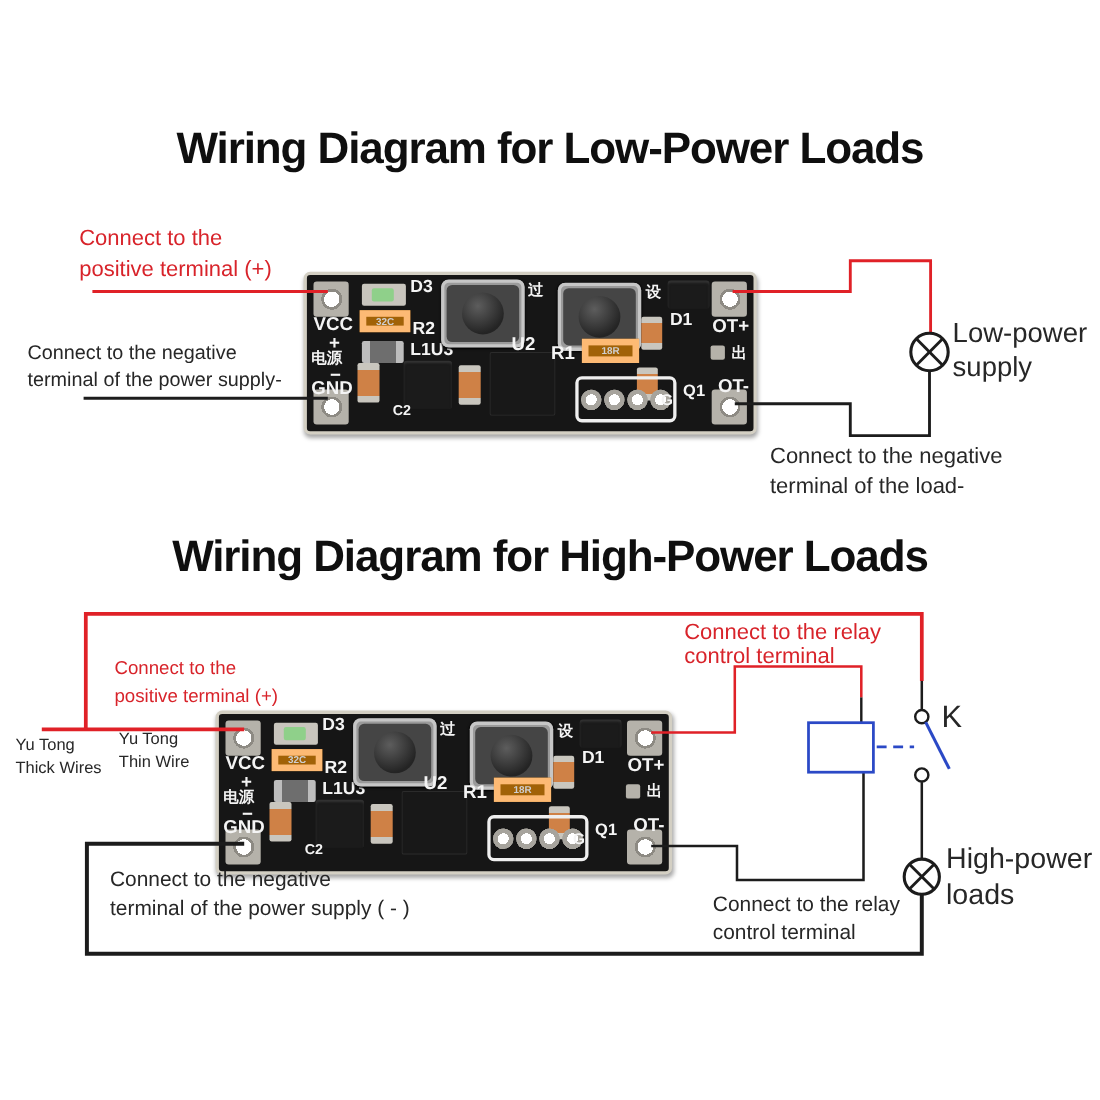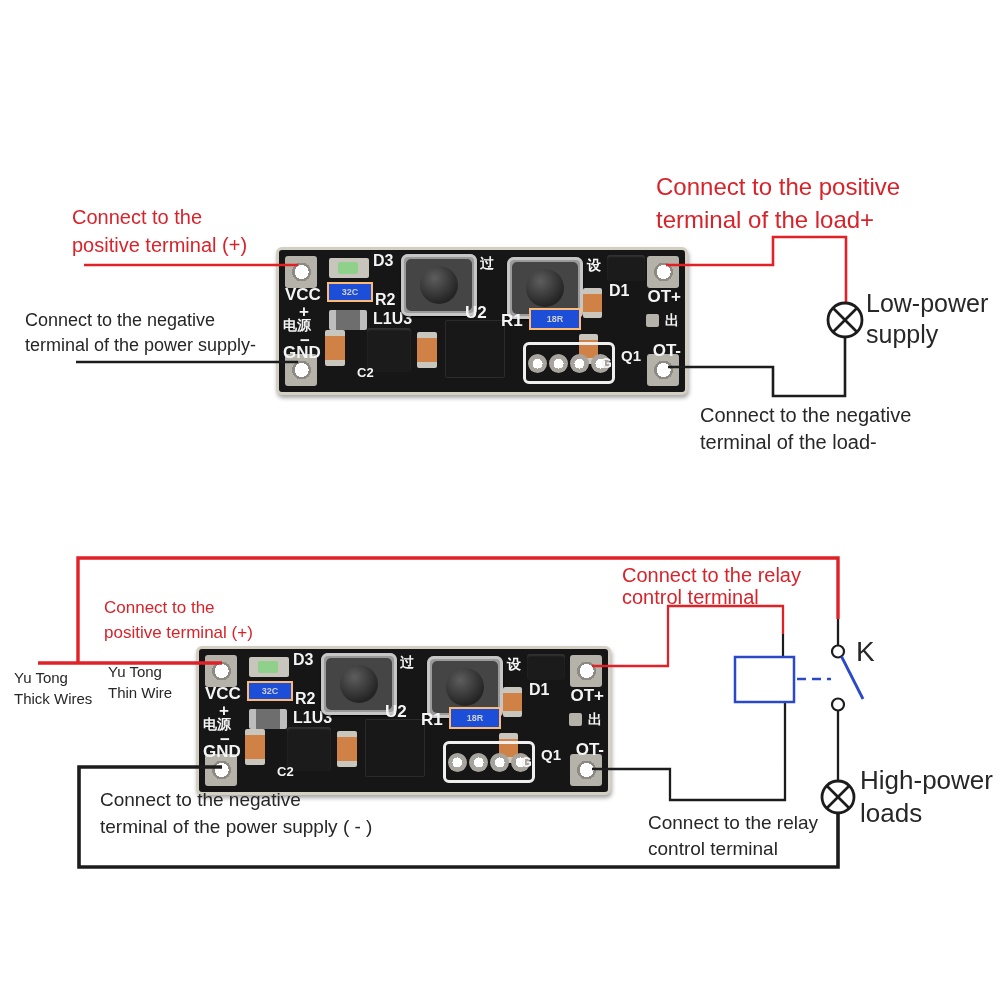--- a/index.html
+++ b/index.html
@@ -36,21 +36,21 @@
   .pcb { position:absolute; background:#161616; border:3px solid #d3cfc3; border-radius:6px;
          box-shadow:1px 3px 4px rgba(0,0,0,0.35); }
   .pcb .pad { position:absolute; width:32px; height:32px; background:#b5b2aa; border-radius:3px;
               background:radial-gradient(circle at 52% 50%, #ffffff 0 7px, #8d8a83 7px 9.5px, #b5b2aa 9.5px); }
   .pcb .silk { position:absolute; color:#f4f4f4; font-weight:bold; line-height:1; }
   .pcb .cjk  { font-weight:bold; }
   .pcb .led { position:absolute; left:50px; top:8px; width:40px; height:20px; background:#c8c5bd;
               border-radius:2px; }
   .pcb .led::after { content:""; position:absolute; left:9px; top:4px; width:20px; height:12px;
                      background:#8fd08a; border-radius:2px; }
-  .pcb .chipbox { position:absolute; background:#1d4ed8; border:2px solid #fdba74; color:#cfcfcf;
+  .pcb .chipbox { position:absolute; background:#a16207; border:6px solid #fdba74; color:#cfcfcf;
                   font-size:9px; font-weight:bold; display:flex; align-items:center; justify-content:center; }
   .pcb .graycap { position:absolute; border-radius:2px;
                   background:linear-gradient(90deg,#bdbdbd 0 7px,#6e6e6e 7px calc(100% - 7px),#bdbdbd calc(100% - 7px)); }
   .pcb .ocap { position:absolute; border-radius:2px;
                background:linear-gradient(180deg,#c9c6be 0 6px,#cf8146 6px calc(100% - 6px),#c9c6be calc(100% - 6px)); }
   .pcb .btn { position:absolute; background:#9a9a9a; border-radius:7px;
               box-shadow:inset 0 0 0 3px #c6c6c6, 0 1px 2px #000; }
   .pcb .btn-body { position:absolute; inset:5px; background:#454545; border-radius:5px; }
   .pcb .btn-plunger { position:absolute; left:50%; top:50%; width:38px; height:38px;
                       transform:translate(-50%,-50%); border-radius:50%;
@@ -63,20 +63,22 @@
   .pcb .hole { position:absolute; top:9px; width:19px; height:19px; border-radius:50%;
                background:radial-gradient(circle, #ffffff 0 5px, #a7a49d 5px 9.5px, transparent 9.5px); }
   .pcb .sq { position:absolute; background:#b5b2aa; border-radius:2px; }
 </style>
 </head>
 <body>
 
 <div class="canvas">
 
 
+  <div class="title" style="top:113px;">Wiring Diagram for Low-Power Loads</div>
+  <div class="title" style="top:484px;">Wiring Diagram for High-Power Loads</div>
 
   <div class="pcb" style="left:276px; top:247px; width:412px; height:148px;">
   <div class="pad" style="left:6px; top:6px;"></div>
   <div class="pad" style="left:6px; bottom:6px;"></div>
   <div class="pad" style="right:6px; top:6px;"></div>
   <div class="pad" style="right:6px; bottom:6px;"></div>
 
   <div class="silk" style="left:6px; top:36px; font-size:17px;">VCC</div>
   <div class="silk" style="left:20px; top:53px; font-size:17px;">+</div>
   <div class="silk cjk" style="left:4px; top:68px; font-size:14px;">电源</div>
@@ -219,22 +221,20 @@
     </g>
     <g>
       <circle cx="838" cy="797" r="16" fill="#ffffff" stroke="#1c1c1c" stroke-width="2.8"></circle>
       <line x1="827" y1="786" x2="849" y2="808" stroke="#1c1c1c" stroke-width="2.6"></line>
       <line x1="827" y1="808" x2="849" y2="786" stroke="#1c1c1c" stroke-width="2.6"></line>
     </g>
   </svg>
 
   <div class="lbl red" style="left:72px; top:203px; font-size:20px; line-height:28px;">Connect to the
 positive terminal (+)</div>
-  <div class="lbl red" style="left:656px; top:170px; font-size:24px; line-height:33px;">Connect to the positive
-terminal of the load+</div>
   <div class="lbl blk" style="left:25px; top:308px; font-size:18px; line-height:25px;">Connect to the negative
 terminal of the power supply-</div>
   <div class="lbl blk" style="left:866px; top:288px; font-size:25px; line-height:31px;">Low-power
 supply</div>
   <div class="lbl blk" style="left:700px; top:402px; font-size:20px; line-height:27px;">Connect to the negative
 terminal of the load-</div>
 
   <div class="lbl red" style="left:104px; top:595px; font-size:17px; line-height:25px;">Connect to the
 positive terminal (+)</div>
   <div class="lbl red" style="left:622px; top:564px; font-size:20px; line-height:22px;">Connect to the relay

